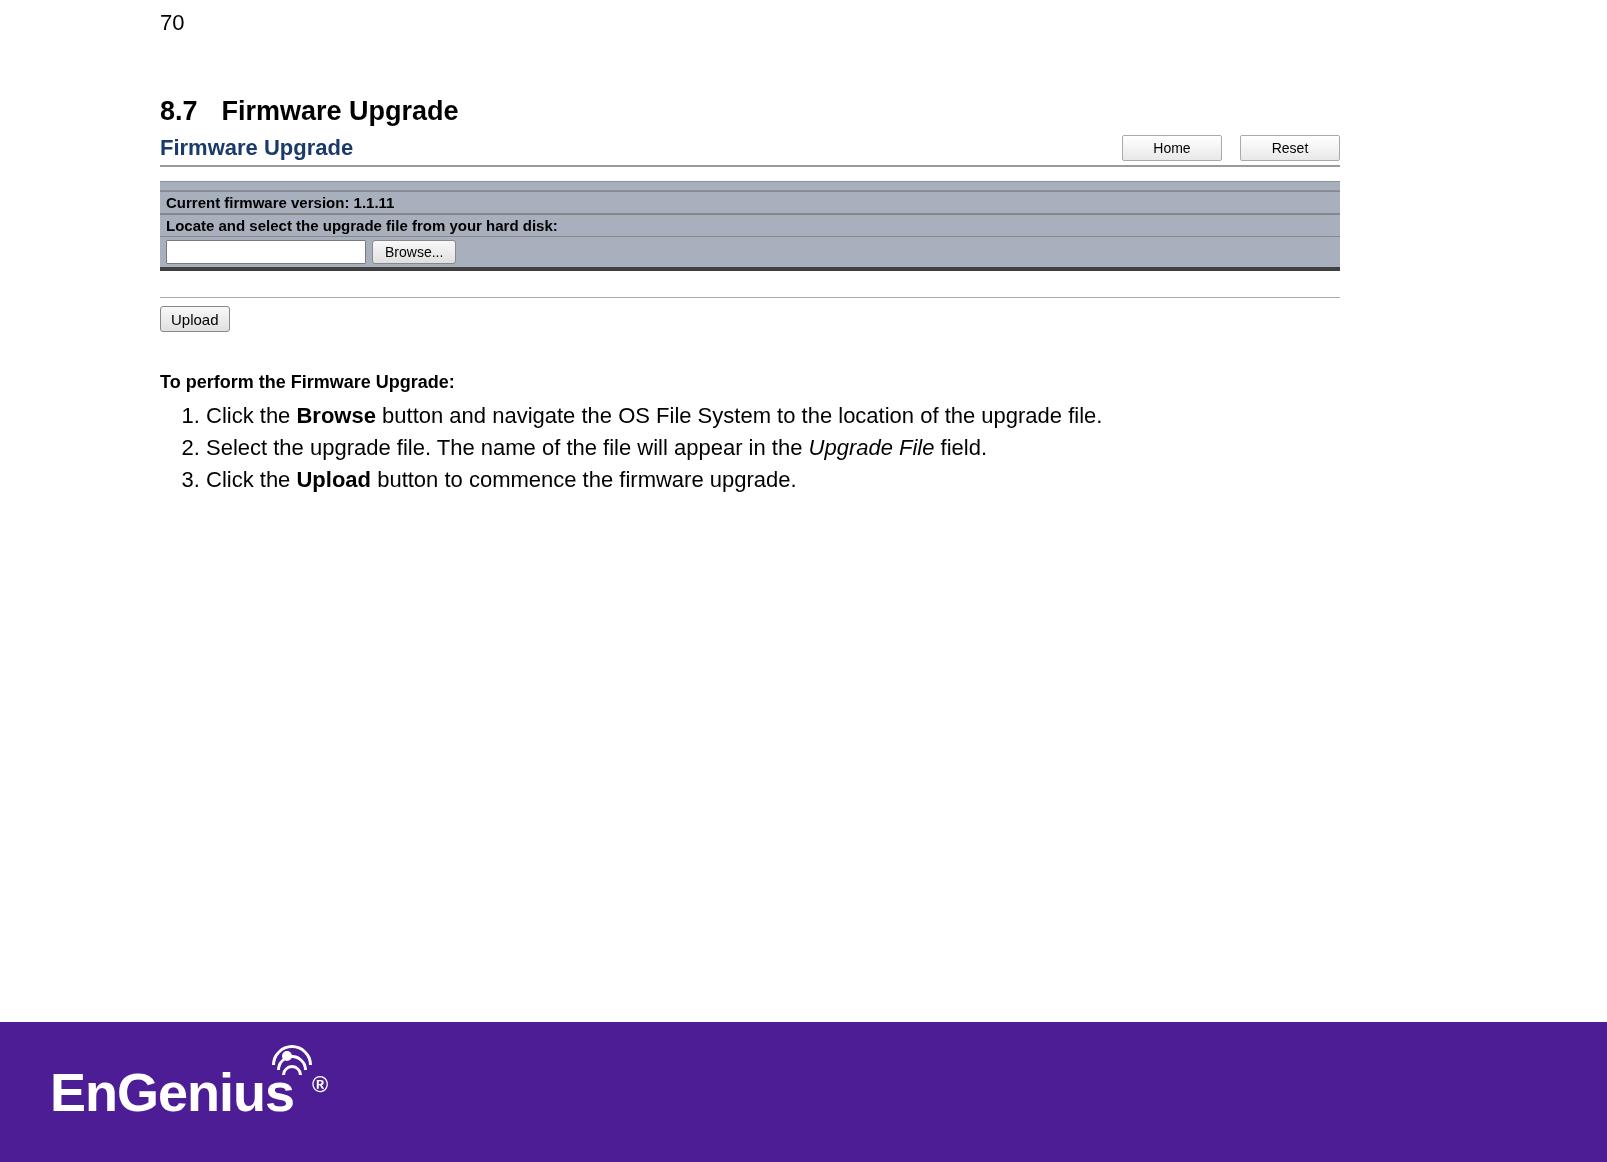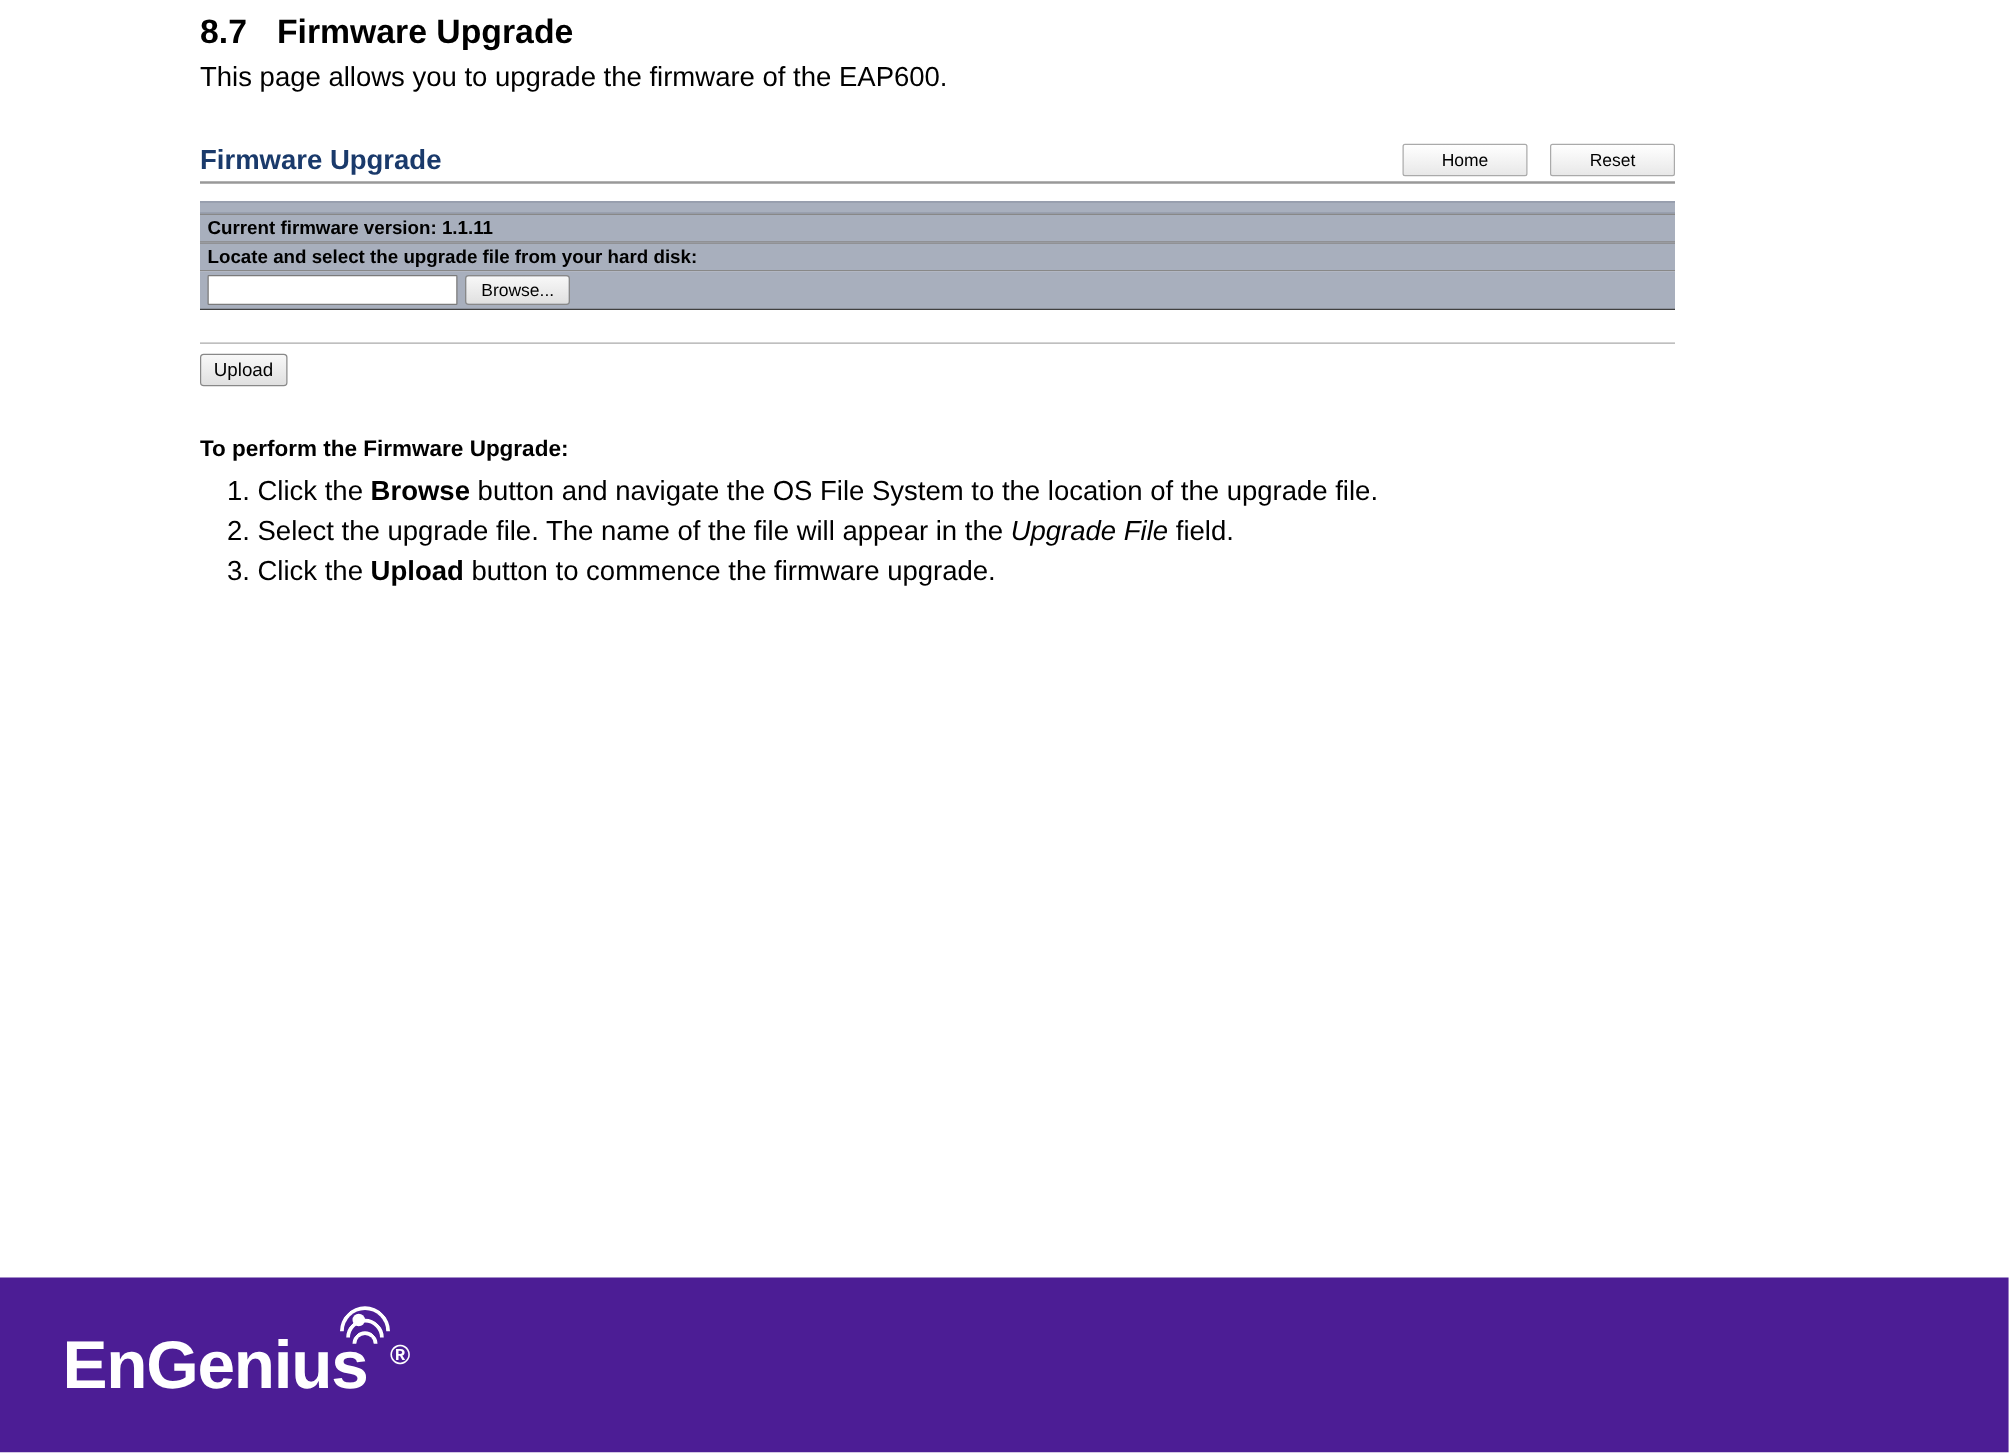--- a/index.html
+++ b/index.html
@@ -66,21 +66,21 @@
       background: #a8afbd;
       border-top: 1px solid #888;
       border-bottom: 1px solid #888;
       padding: 2px 6px;
       color: #000000;
       font-weight: bold;
       font-size: 15px;
     }
     .ui-row-file {
       background: #a8afbd;
-      border-bottom: 1px solid #404040;
+      border-bottom: 4px solid #404040;
       padding: 3px 6px;
       display: flex;
       align-items: center;
       gap: 6px;
     }
     .file-input {
       width: 200px;
       height: 24px;
       background: white;
       border: 1px solid #7a7a7a;
@@ -169,25 +169,25 @@
     .arc2 { width: 20px; height: 20px; top: 14px; left: 0px; }
     .arc3 { width: 30px; height: 30px; top: 4px; left: -5px; }
     .arc4 { width: 40px; height: 40px; top: -6px; left: -10px; }
     .italic { font-style: italic; }
     .bold { font-weight: bold; }
   </style>
 </head>
 <body>
 
 <div class="page">
+  <div class="page-number">70</div>
 
   <div class="section-heading">
     <span class="section-number">8.7</span><span>Firmware Upgrade</span>
   </div>
-  <div class="intro-text">This page allows you to upgrade the firmware of the EAP600.</div>
 
   <div class="embedded-ui">
     <div class="ui-header">
       <div class="ui-title">Firmware Upgrade</div>
       <div class="ui-buttons">
         <div class="ui-btn">Home</div>
         <div class="ui-btn">Reset</div>
       </div>
     </div>
 

